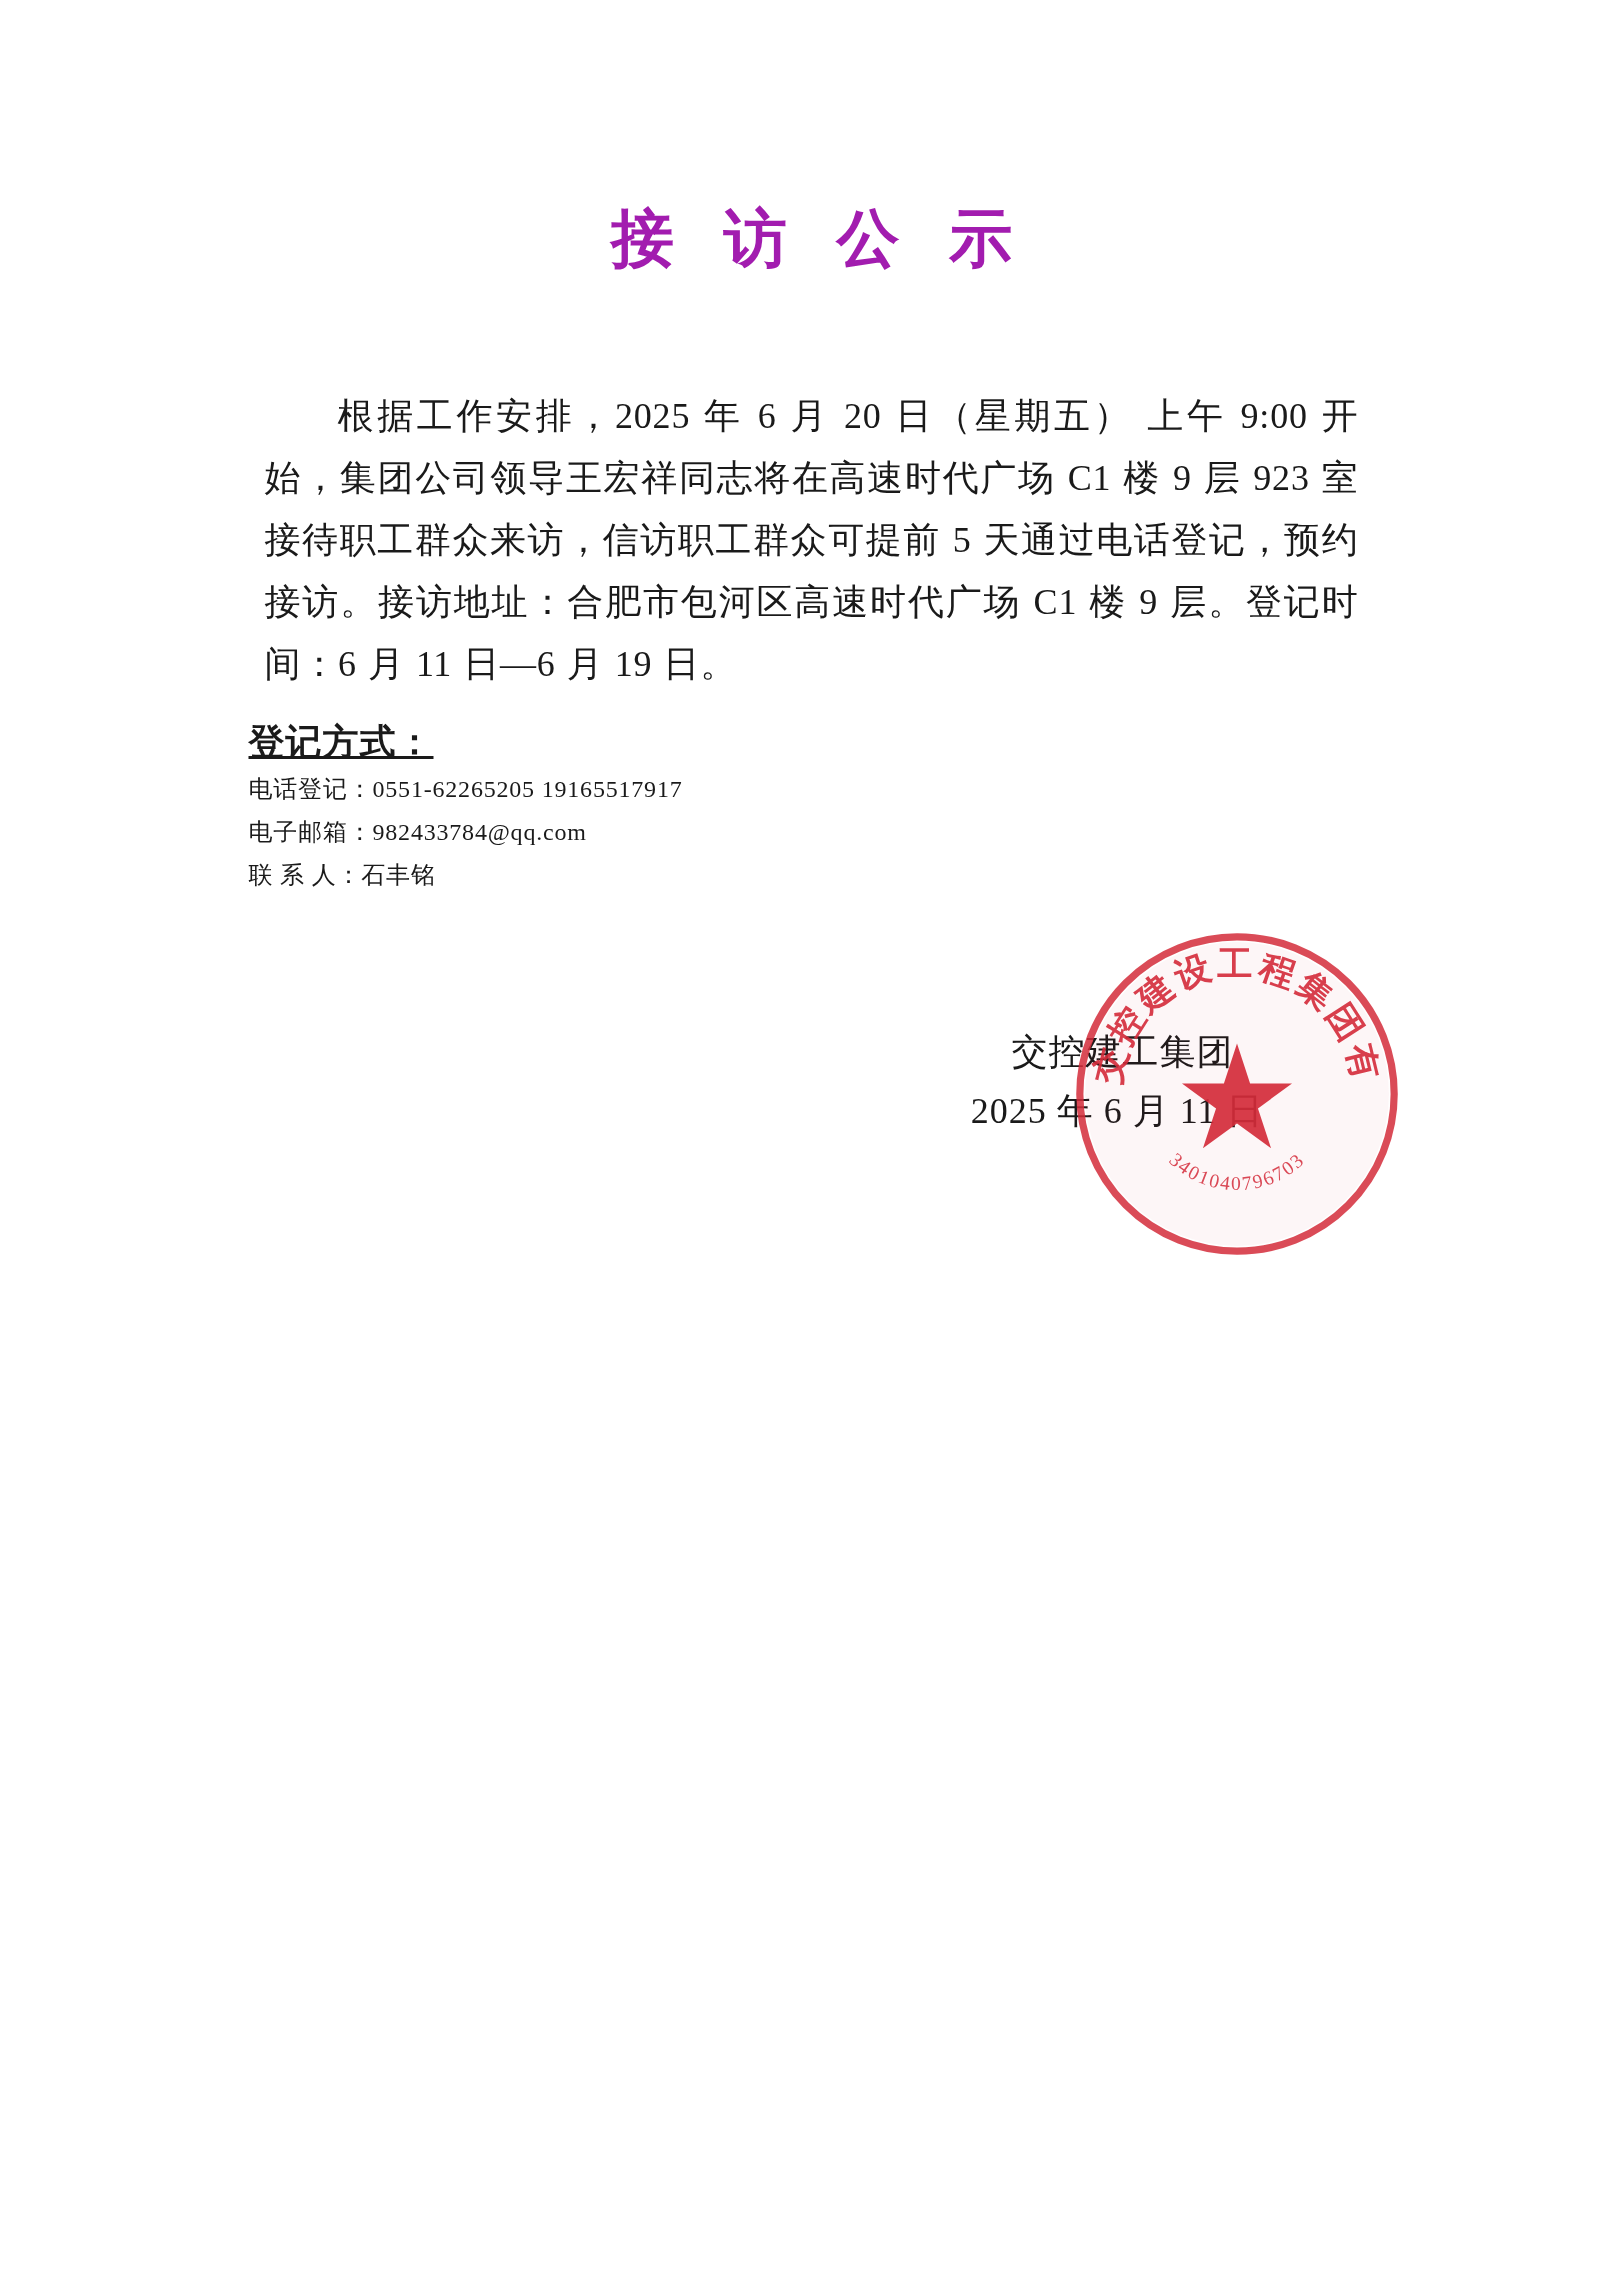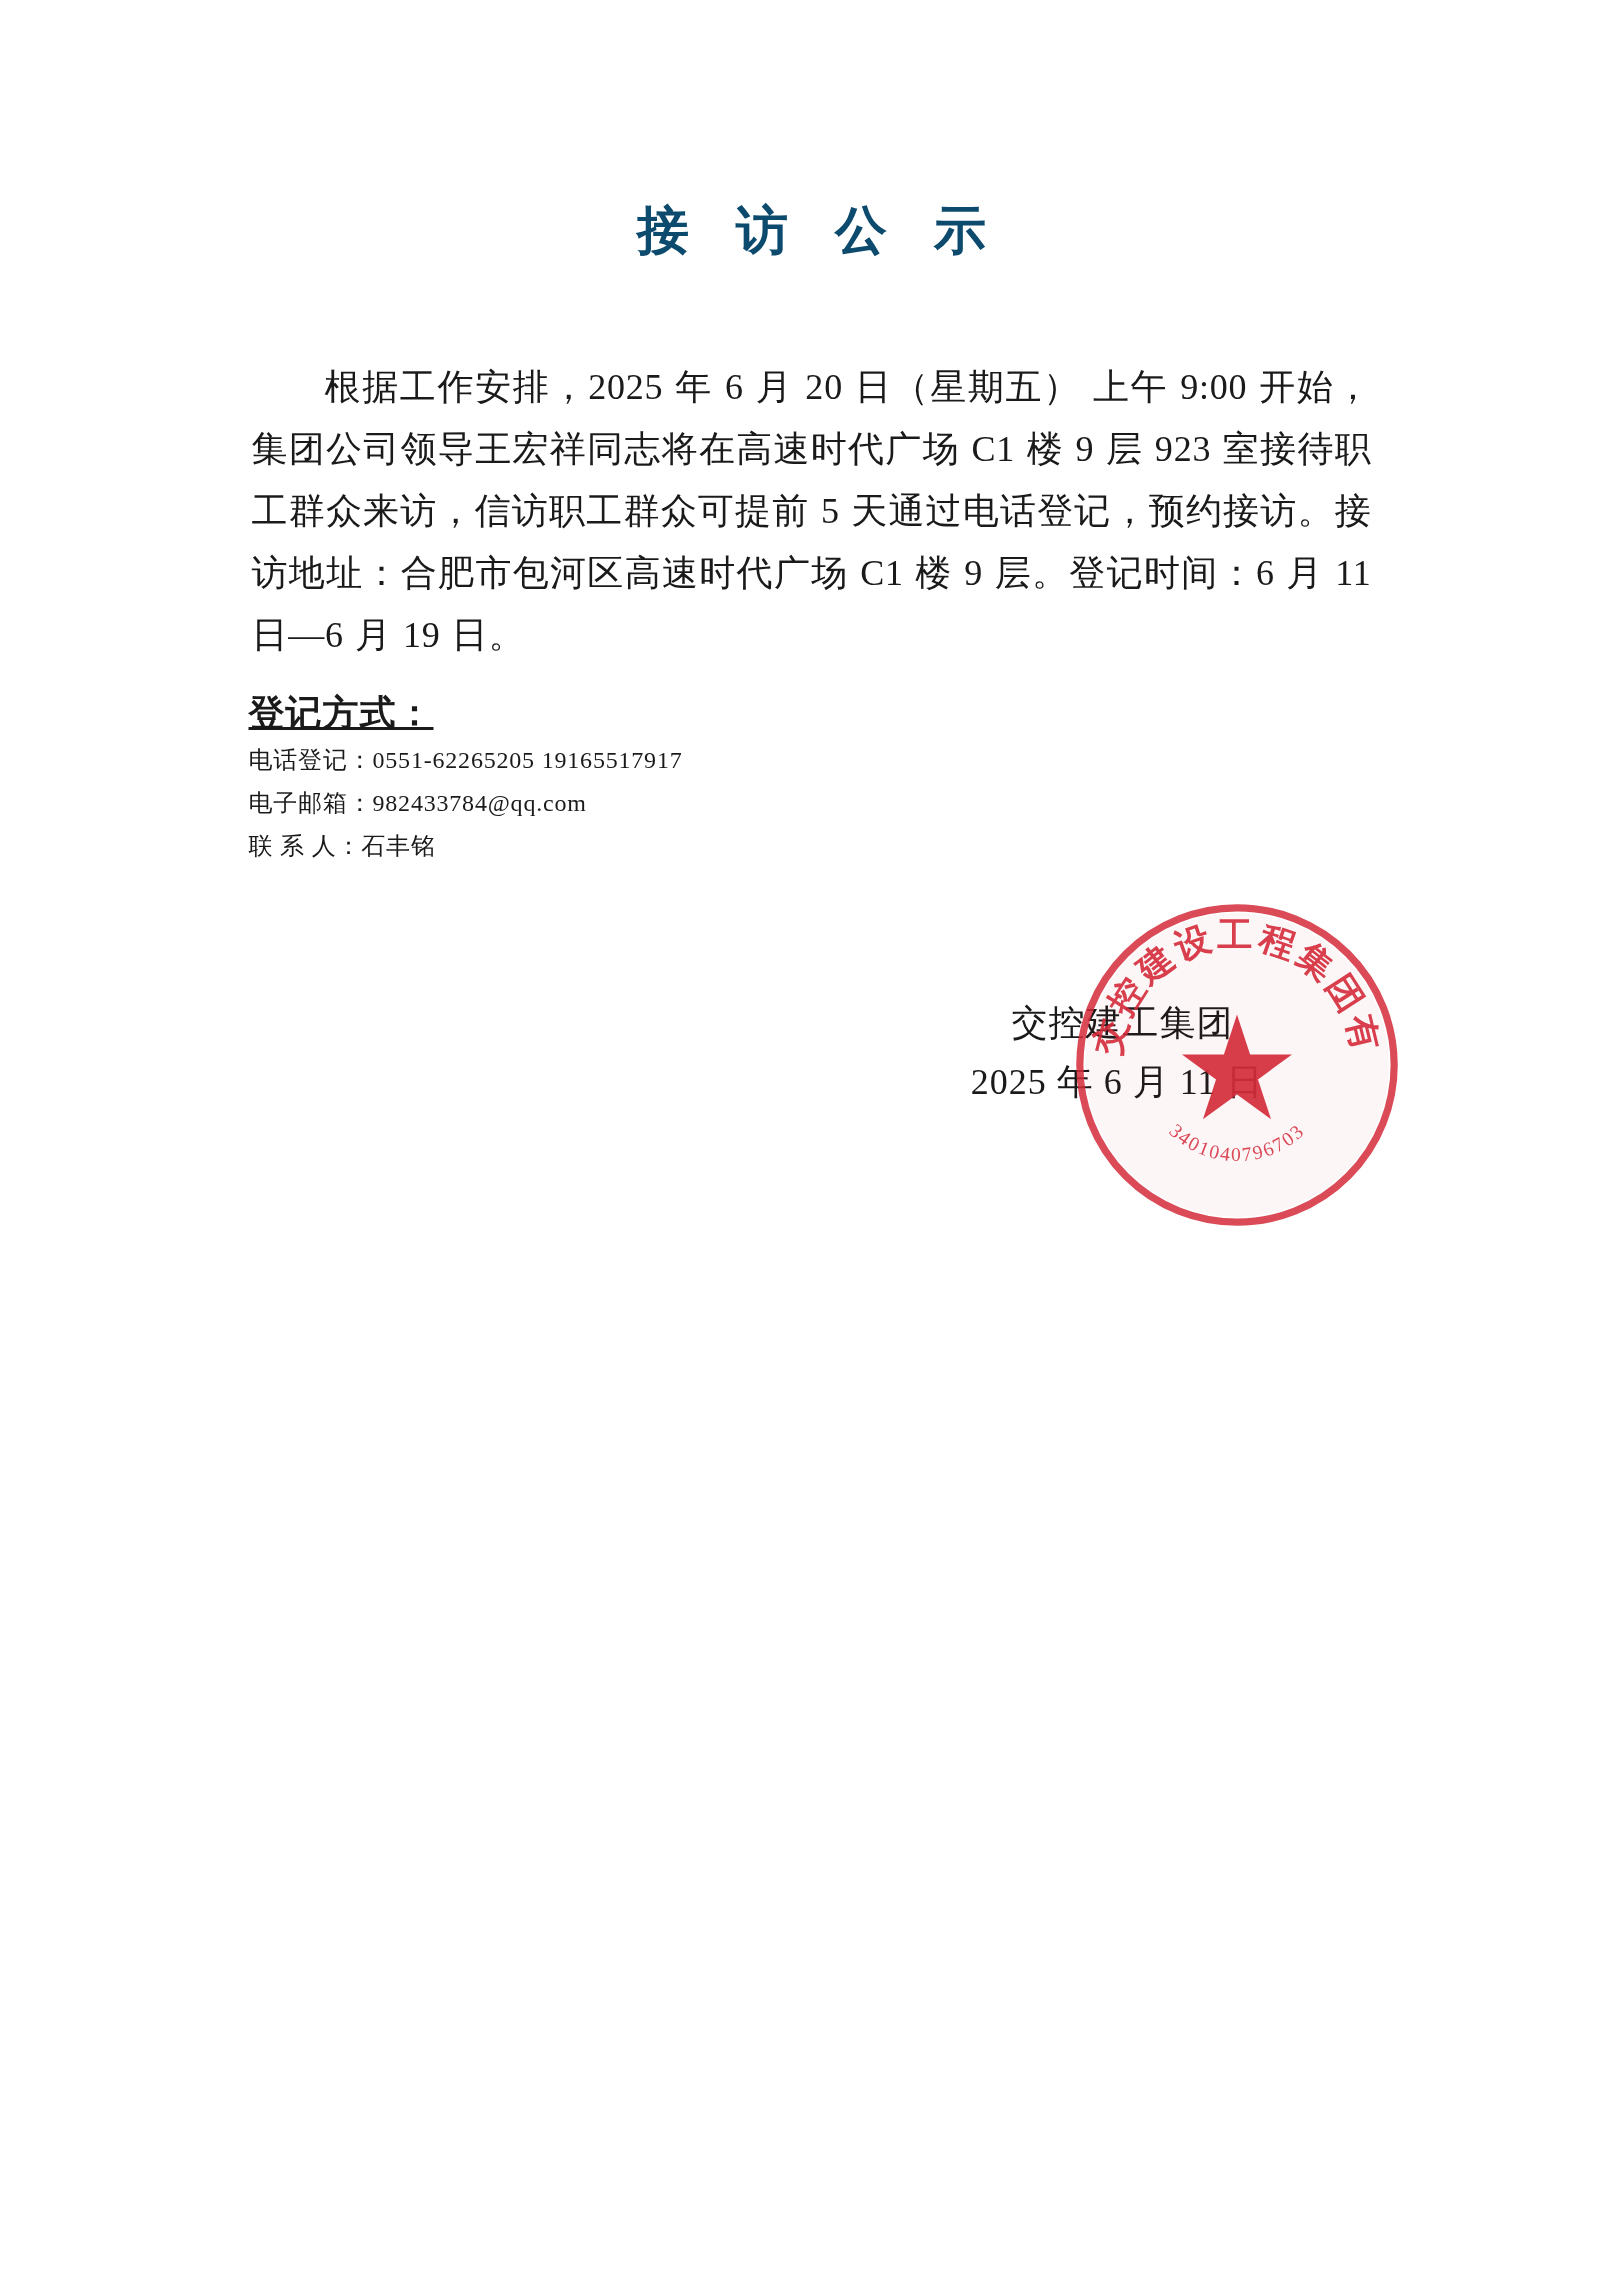--- a/index.html
+++ b/index.html
@@ -19,44 +19,44 @@
   .page {
     position: relative;
     width: 1623px;
     height: 2295px;
     box-sizing: border-box;
     padding: 0;
   }
 
   .doc-title {
     text-align: center;
-    font-size: 52px;
+    font-size: 63px;
     font-weight: bold;
     letter-spacing: 17px;
     margin: 0;
     padding-top: 196px;
     padding-left: 17px;
     font-family: "Liberation Serif", "DejaVu Serif", serif;
-    color: #0c4a6e;
+    color: #a21caf;
   }
 
   .body-block {
     margin: 0 auto;
     width: 1126px;
     padding-top: 88px;
     box-sizing: border-box;
   }
 
   .para {
     font-size: 36px;
     line-height: 1.72;
     text-align: justify;
     text-justify: inter-ideograph;
     text-indent: 73px;
-    margin: 3px;
+    margin: 16px;
     letter-spacing: 0.8px;
     word-spacing: 1.3px;
   }
 
   .sub-heading {
     font-size: 36px;
     font-weight: bold;
     margin: 22px 0 0 0;
     padding-left: 0;
     text-indent: 0;

